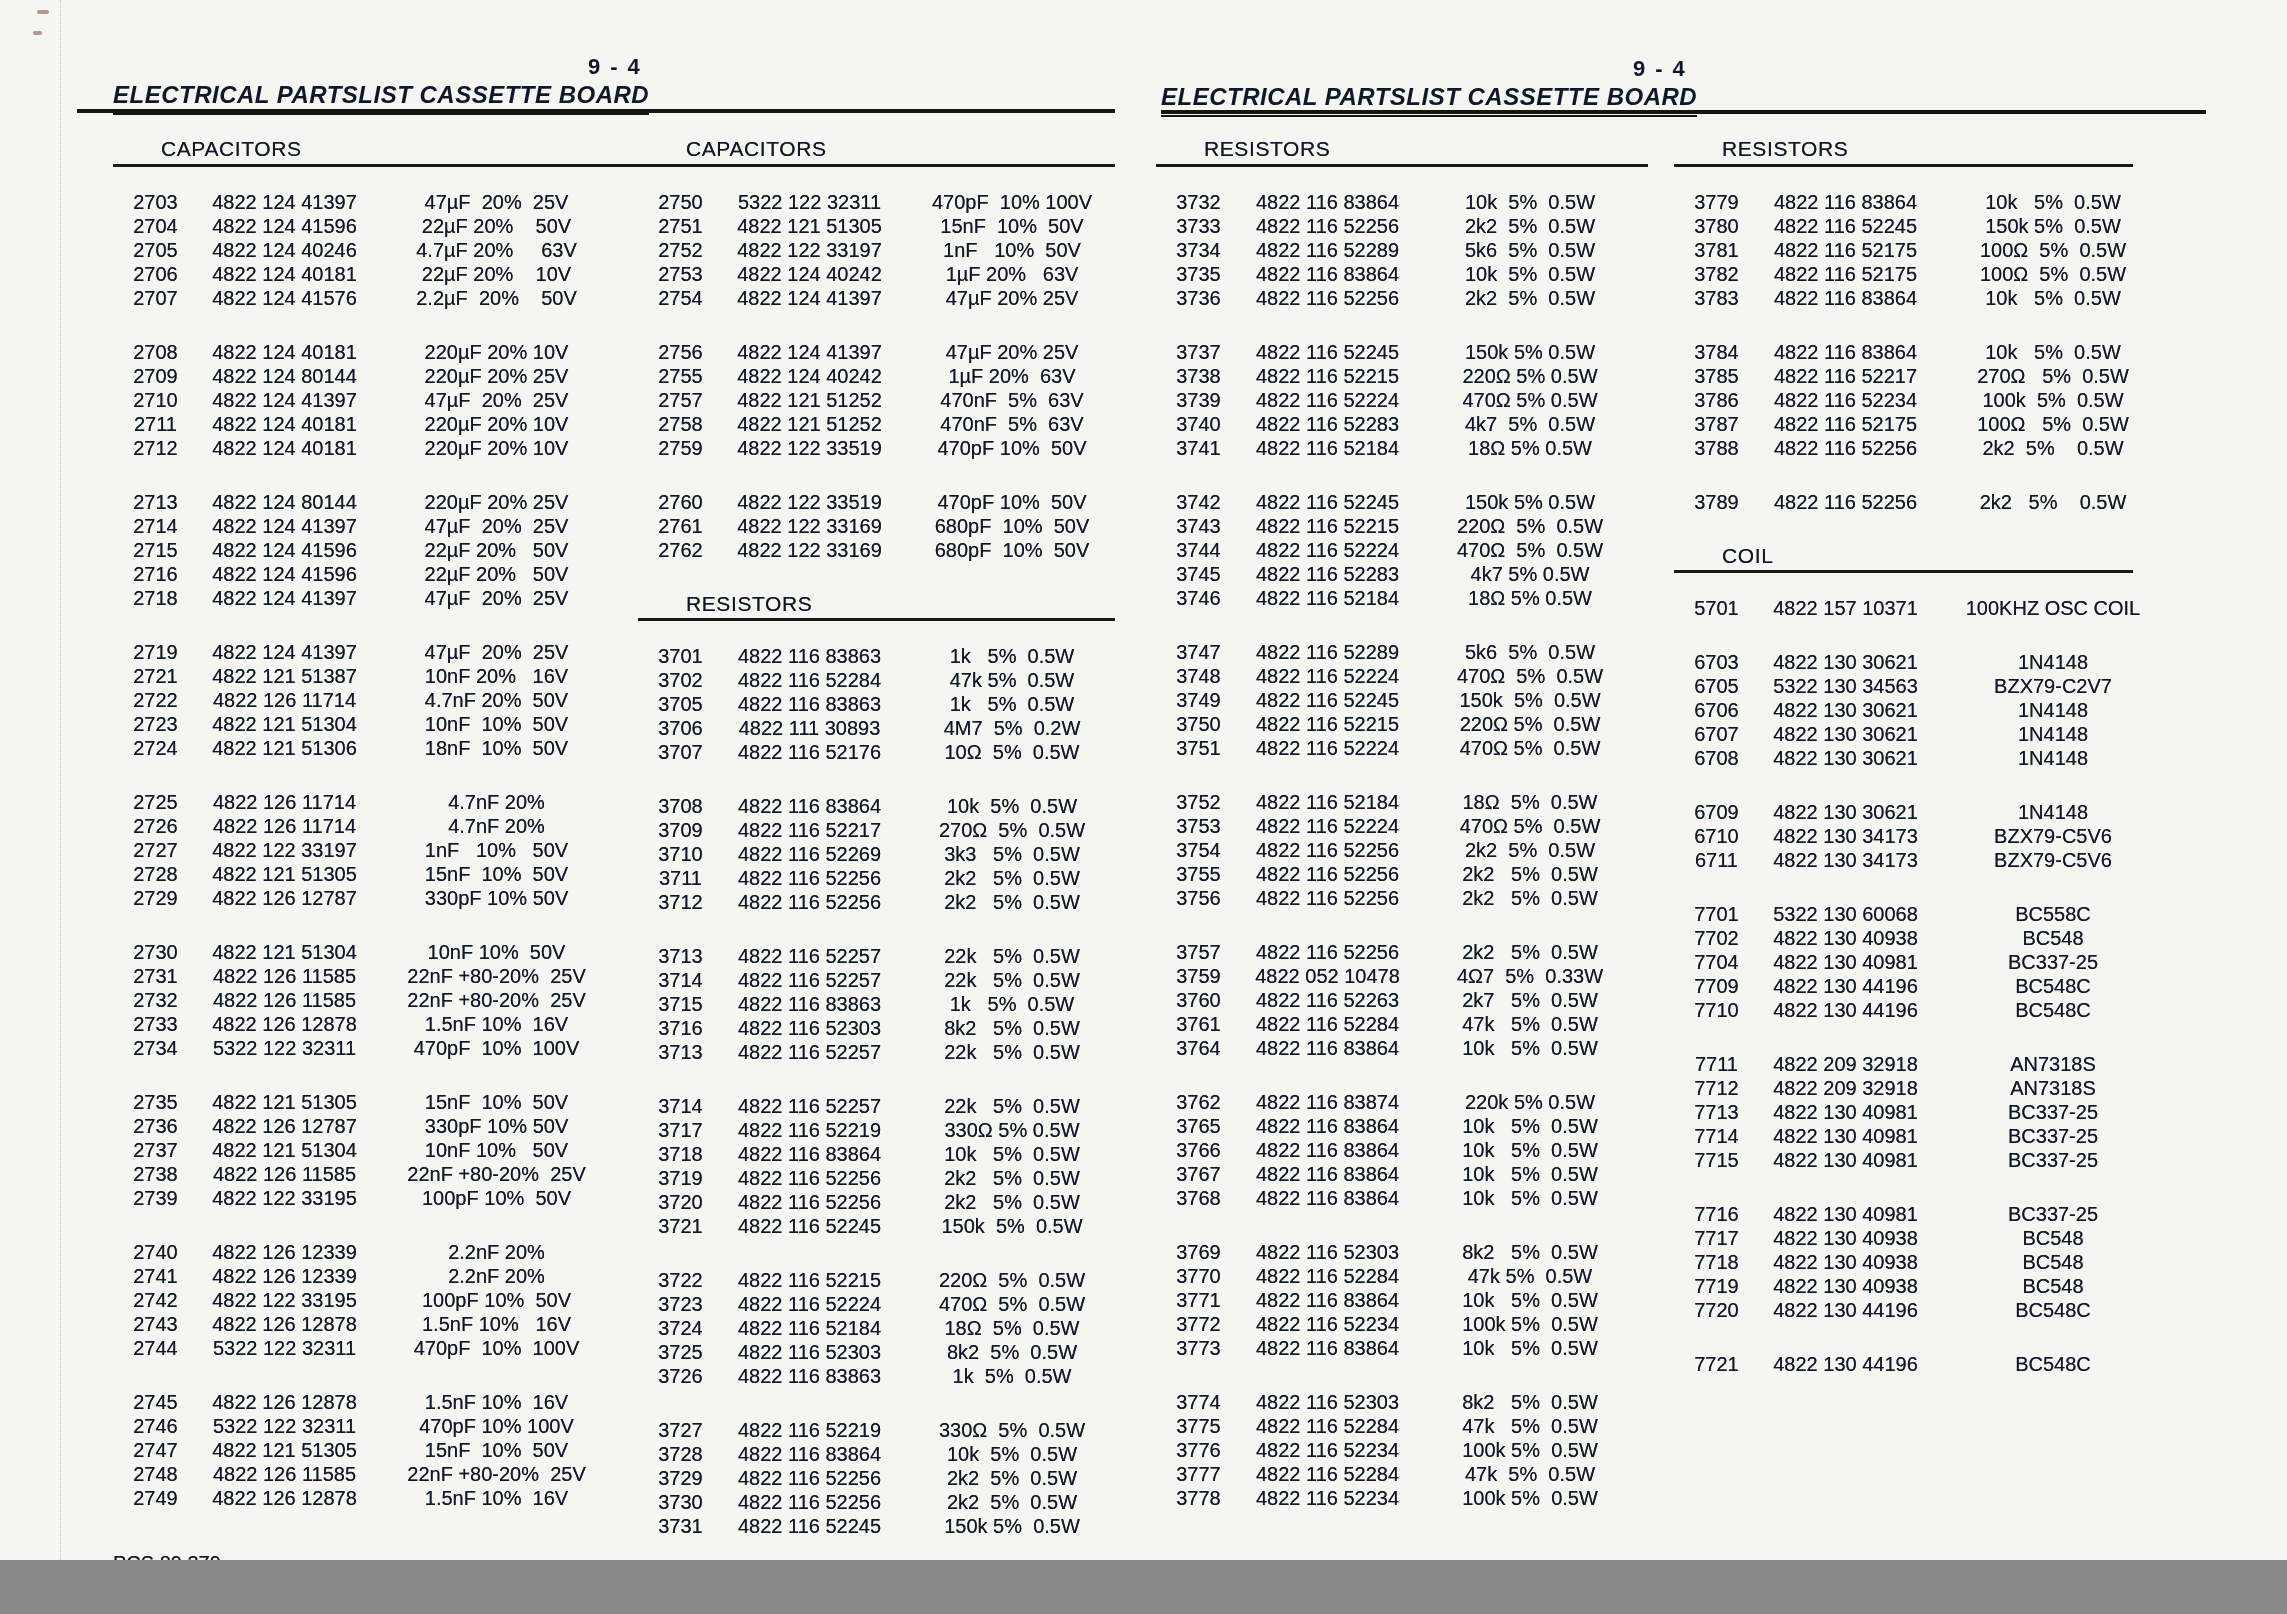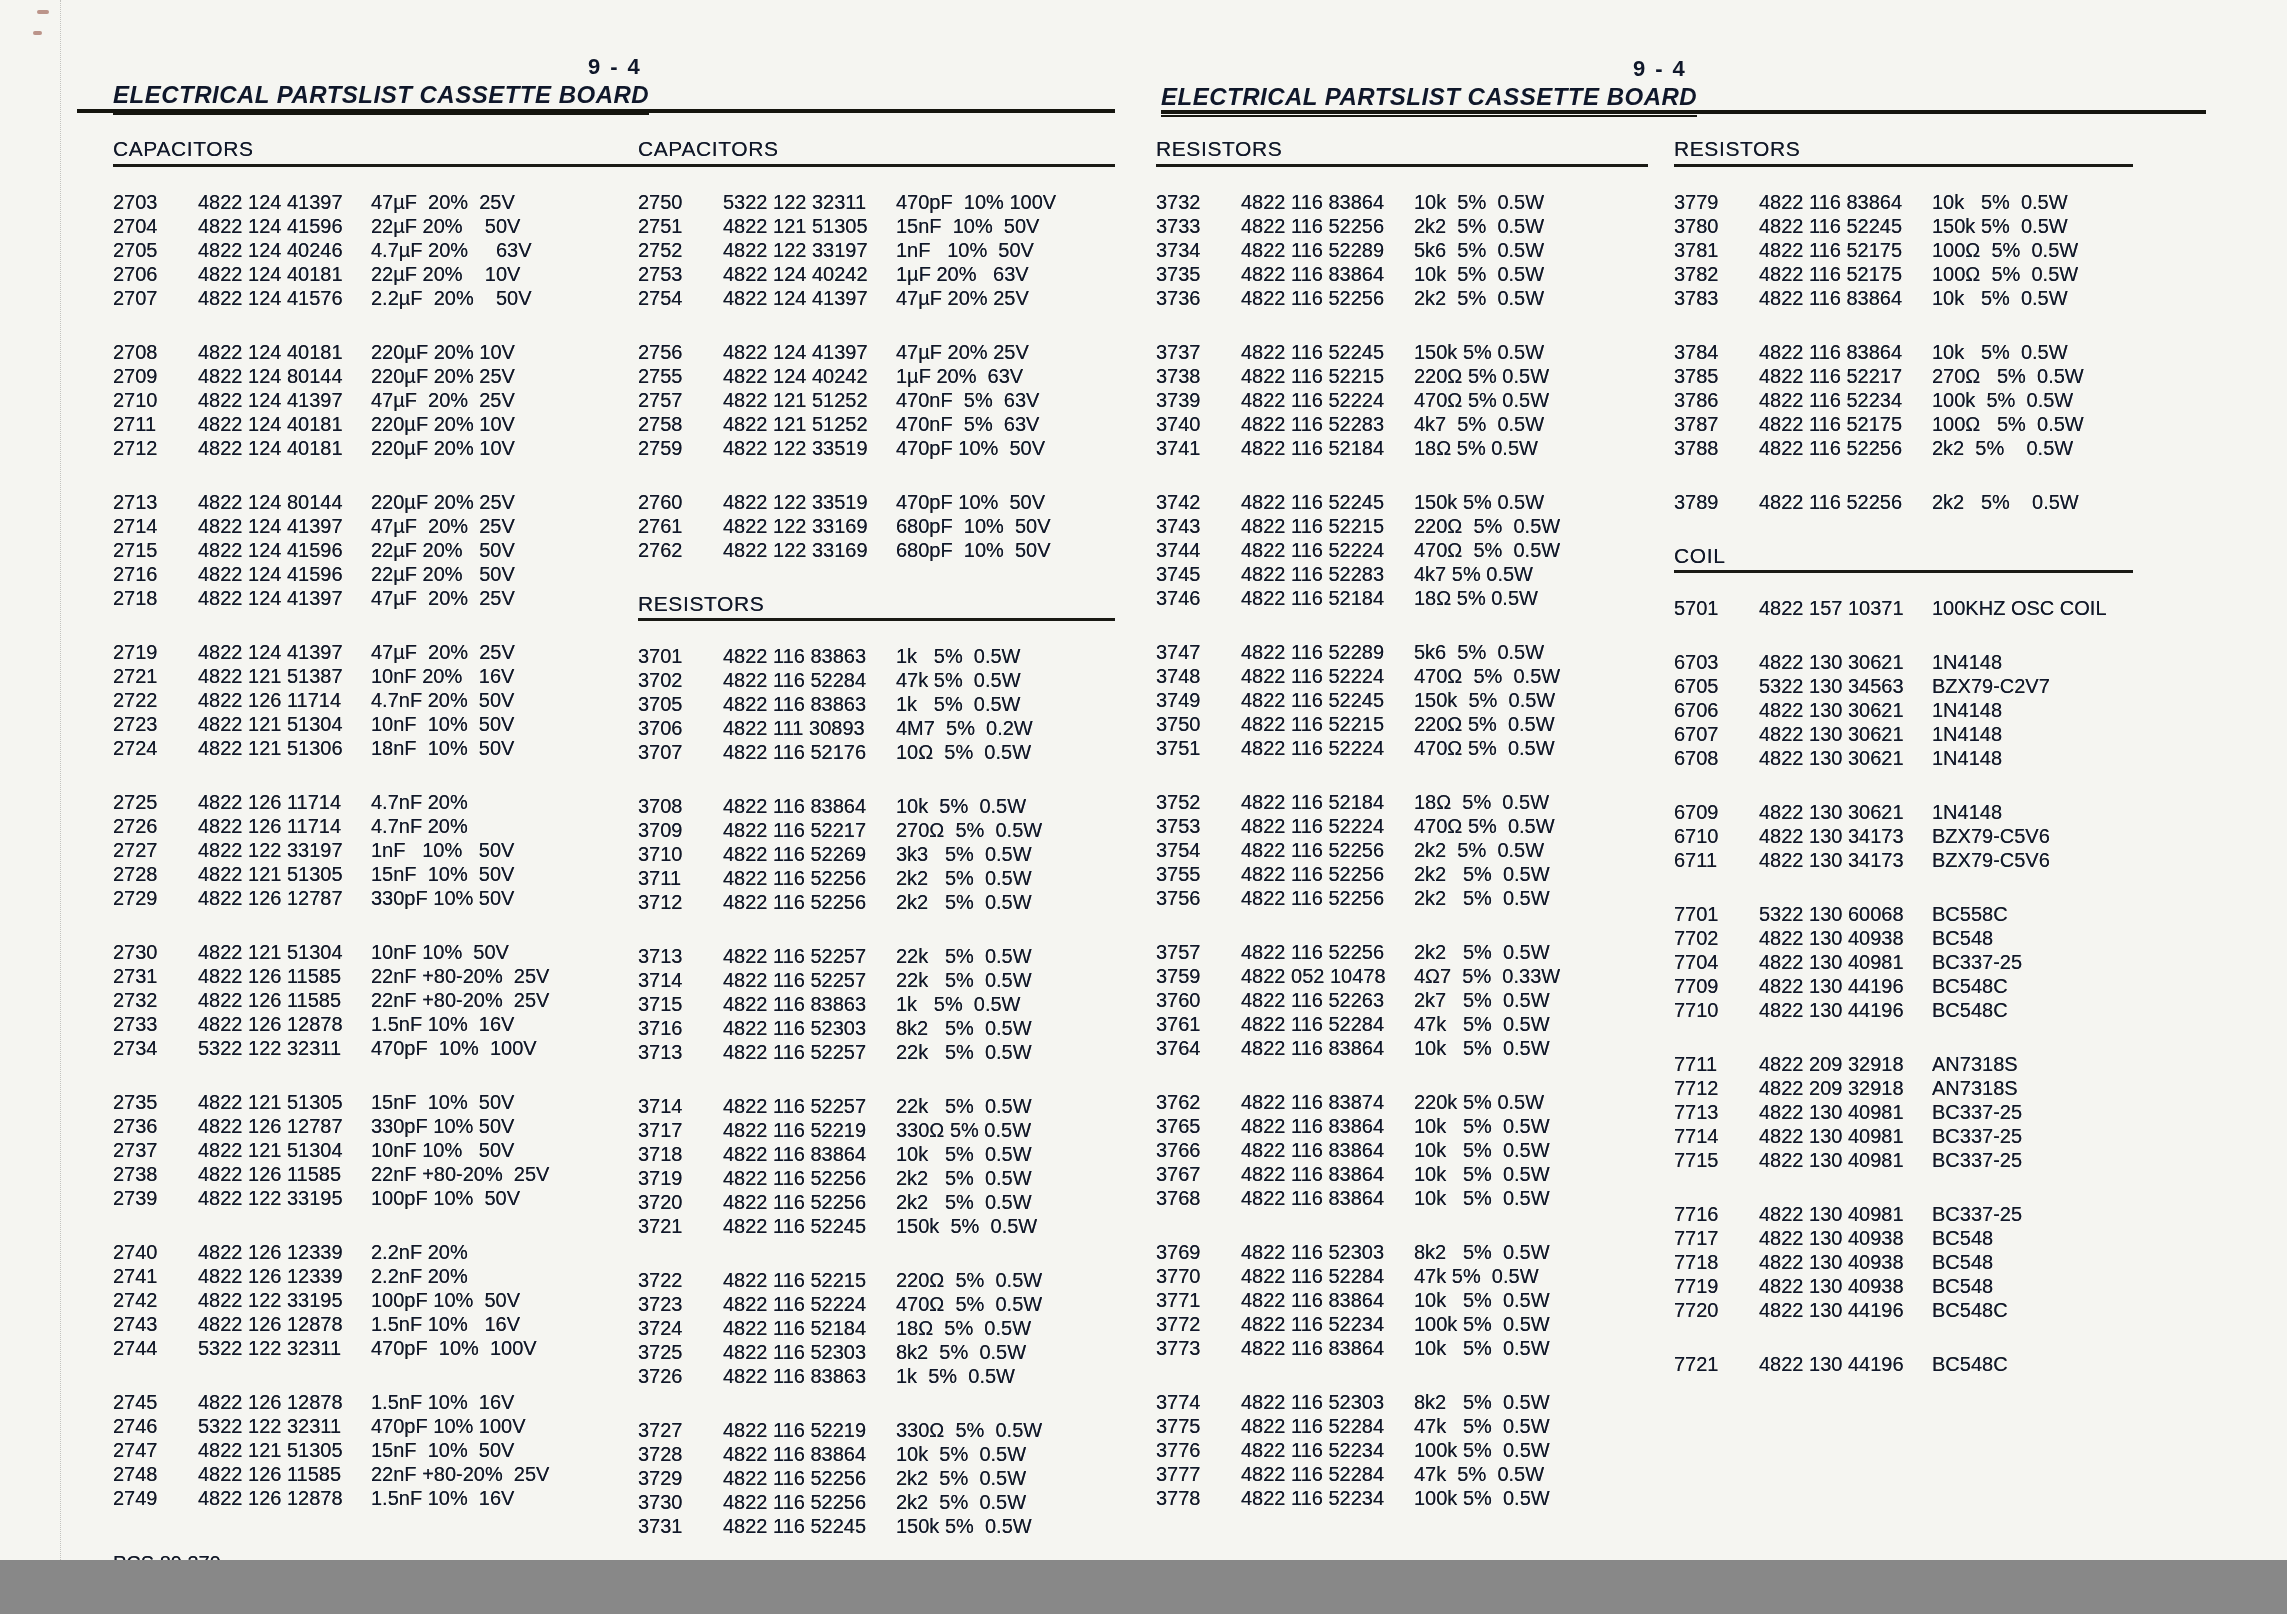--- a/index.html
+++ b/index.html
@@ -22,24 +22,24 @@
     letter-spacing:0.5px;white-space:pre;border-bottom:2.9px solid #15150f;
     padding-bottom:4px;
   }
   .title-rule{
     position:absolute;height:3.8px;background:#15150f;
   }
   .col{position:absolute;}
   .section-label{
     font-size:21px;line-height:23px;letter-spacing:0.6px;
     text-shadow:0 0 0.5px rgba(25,25,20,0.75);
-    margin-bottom:3.8px;white-space:pre;
+    margin-bottom:3.8px;white-space:pre;margin-left:48px;
   }
   .section-rule{height:2.9px;background:#1a1a15;margin-bottom:23px;}
-  .group{margin-bottom:30px;}
+  .group{margin-bottom:30px;text-align:center;}
   .row{
     display:grid;grid-template-columns:85px 173px 1fr;
     height:24px;line-height:24px;font-size:20px;white-space:pre;
     text-shadow:0 0 0.5px rgba(25,25,20,0.75);
   }
   .footer{
     position:absolute;left:113px;top:1552px;font-size:20px;white-space:pre;
     text-shadow:0 0 0.5px rgba(25,25,20,0.75);
   }
   .smudge{position:absolute;background:#2a2a26;opacity:0.55;border-radius:1.9px;}

